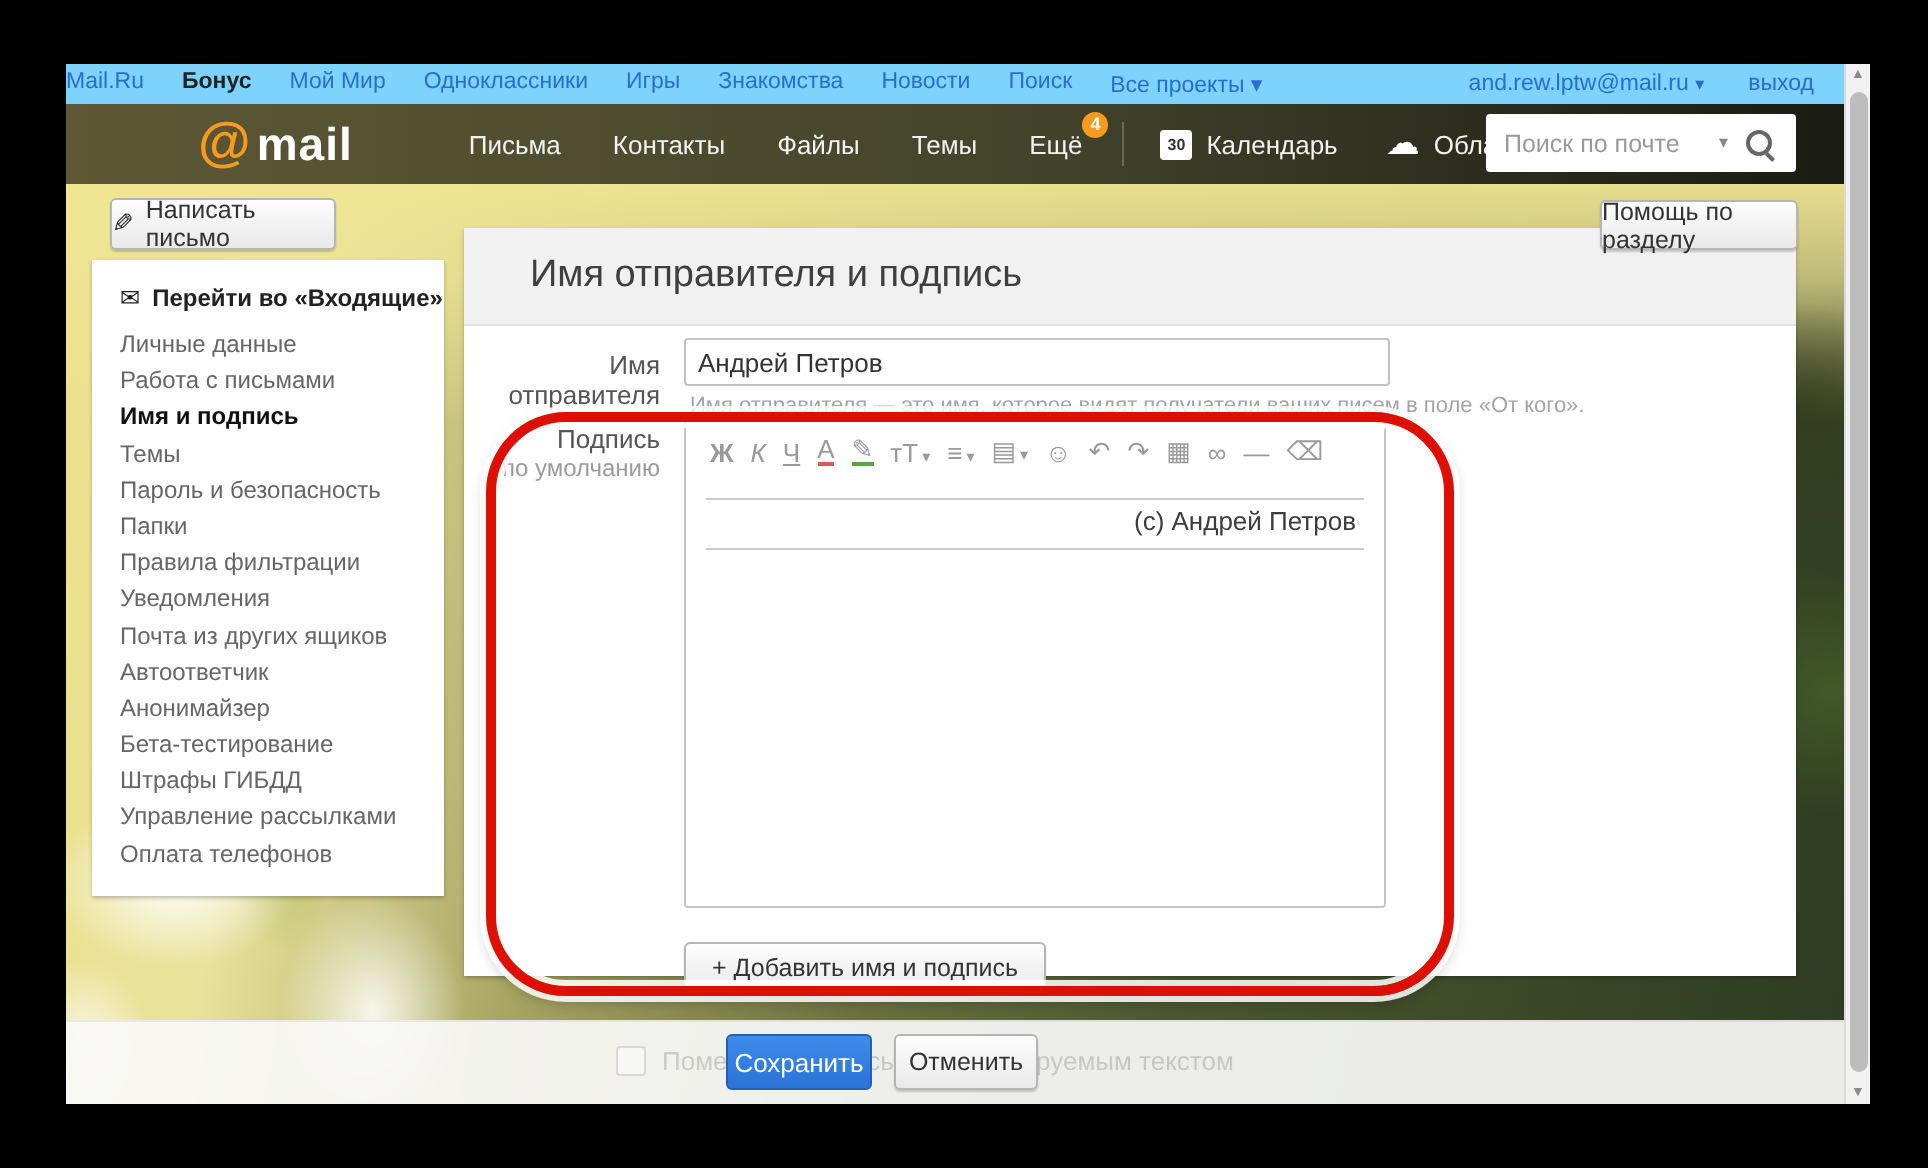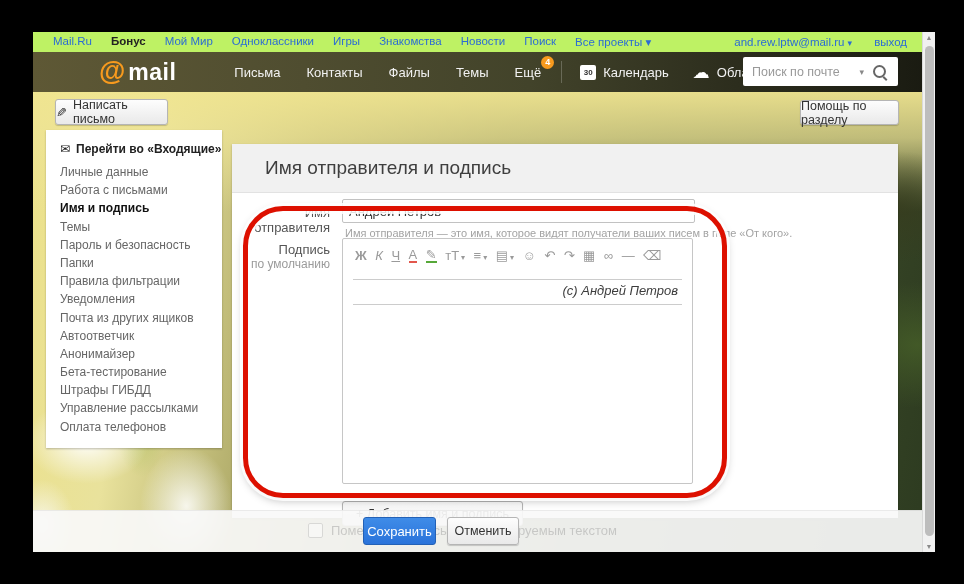--- a/index.html
+++ b/index.html
@@ -1,22 +1,22 @@
 <!DOCTYPE html>
 <html lang="ru" style="--badge_orange: #f79a1e; --annotation_red: #dd1000; --save_blue: #2b7de1; --link_blue: #2b6cd4;"><head>
 <meta charset="utf-8">
 <style>
   html,body{margin:0;padding:0}
   body{width:964px;height:584px;position:relative;overflow:hidden;background:#000;
        font-family:"Liberation Sans","DejaVu Sans",sans-serif;-webkit-font-smoothing:antialiased}
   #page{position:absolute;left:33px;top:32px;width:902px;height:520px;background:#fff;overflow:hidden}
 
   
-  .topbar{position:absolute;top:0;left:0;right:0;height:20px;background:#bef264;display:flex;align-items:center;
-          font-size:11.5px;padding-left:20px;z-index:30}
+  .topbar{position:absolute;top:0;left:0;right:0;height:20px;background:#7dd3fc;display:flex;align-items:center;
+          font-size:11.5px;padding-left:0;z-index:30}
   .topbar .tlink{color:#2b6cd4;margin-right:19px;cursor:pointer;text-decoration:none;white-space:nowrap}
   .topbar .tlink.active{color:#222;font-weight:bold}
   .topbar .spacer{flex:1}
   .topbar .account{color:#2b6cd4;margin-right:22px;white-space:nowrap}
   .topbar .logout{color:#2b6cd4;margin-right:28px;white-space:nowrap}
 
   
   .mheader{position:absolute;top:20px;left:0;right:0;height:40px;z-index:29;
     background:linear-gradient(90deg,#5e5835 0%,#4f4d30 30%,#42432a 55%,#2c2d1d 78%,#191a11 100%);
     display:flex;align-items:center;color:#fff}
@@ -68,21 +68,21 @@
 
   
   .sidebar{position:absolute;left:13px;top:98px;width:176px;height:318px;background:#fff;z-index:9;
      box-shadow:0 1px 2px rgba(0,0,0,.25);padding-top:6px;box-sizing:border-box}
   .sb-inbox{display:flex;align-items:center;font-size:12px;font-weight:bold;color:#222;padding:6px 0 7px 14px;cursor:pointer}
   .sb-inbox .env{font-size:12px;margin-right:6px;color:#222}
   .sb-item{font-size:12px;color:#666;padding:0 0 0 14px;height:18.2px;line-height:18.2px;cursor:pointer;white-space:nowrap}
   .sb-item.active{color:#111;font-weight:bold}
 
   
-  .panel{position:absolute;left:199px;top:112px;width:666px;height:374px;background:#fff;z-index:8;
+  .panel{position:absolute;left:199px;top:82px;width:666px;height:374px;background:#fff;z-index:8;
      box-shadow:0 1px 2px rgba(0,0,0,.25)}
   .panel-head{position:absolute;top:0;left:0;right:0;height:48px;background:#f1f1f1;border-bottom:1px solid #e2e2e2}
   .panel-title{position:absolute;left:33px;top:13px;font-size:19px;color:#3f3f3f}
 
   .form-label{position:absolute;width:98px;text-align:right;font-size:13px;color:#555}
   .lbl-sender{left:0;top:61px}
   .sender-input{position:absolute;left:110px;top:55px;width:339px;height:22px;border:1px solid #c2c2c2;border-radius:2px;
      font-size:13px;color:#333;padding:0 6px;font-family:Liberation Sans, sans-serif;background:#fff}
   .hint{position:absolute;left:113px;top:83px;font-size:11px;color:#a3a3a3;white-space:nowrap}
 
@@ -96,21 +96,21 @@
   .ed-btn .g{display:inline-block}
   .ed-btn.b .g{font-weight:bold}
   .ed-btn.i .g{font-style:italic}
   .ed-btn.u .g{text-decoration:underline}
   .ed-btn.color .g{border-bottom:2px solid #e2574c;line-height:12px}
   .ed-btn.hl .g{border-bottom:2px solid #57a839;line-height:12px}
   .caret-glyph{font-size:8px;margin-left:2px;color:#9a9a9a}
   .caret-glyph:empty{display:none}
   .sig-area{position:absolute;left:0;right:0;top:40px}
   .sig-hr{border:none;border-top:1px solid #ccc;margin:0 10px}
-  .sig-line{font-size:13px;font-style:italic;color:#3d3d3d;text-align:right;padding:3px 14px 4px 0;height:17px}
+  .sig-line{font-size:13px;color:#3d3d3d;text-align:right;padding:3px 14px 4px 0;height:17px}
 
   .addbtn{position:absolute;left:110px;top:357px;height:23px;padding:0 13px;z-index:10}
 
   
   .footer{position:absolute;left:0;top:478px;width:902px;height:42px;background:rgba(249,249,249,.93);
      border-top:1px solid rgba(0,0,0,.06);z-index:20}
   .opt-row{position:absolute;left:275px;top:12px;display:flex;align-items:center;opacity:.45}
   .opt-check{width:13px;height:13px;border:1px solid #bbb;border-radius:2px;background:#fff}
   .opt-text{font-size:13px;color:#9a9a9a;margin-left:8px;white-space:nowrap}
   .savebtn{position:absolute;left:330px;top:6px;width:71px;height:26px;z-index:2}

